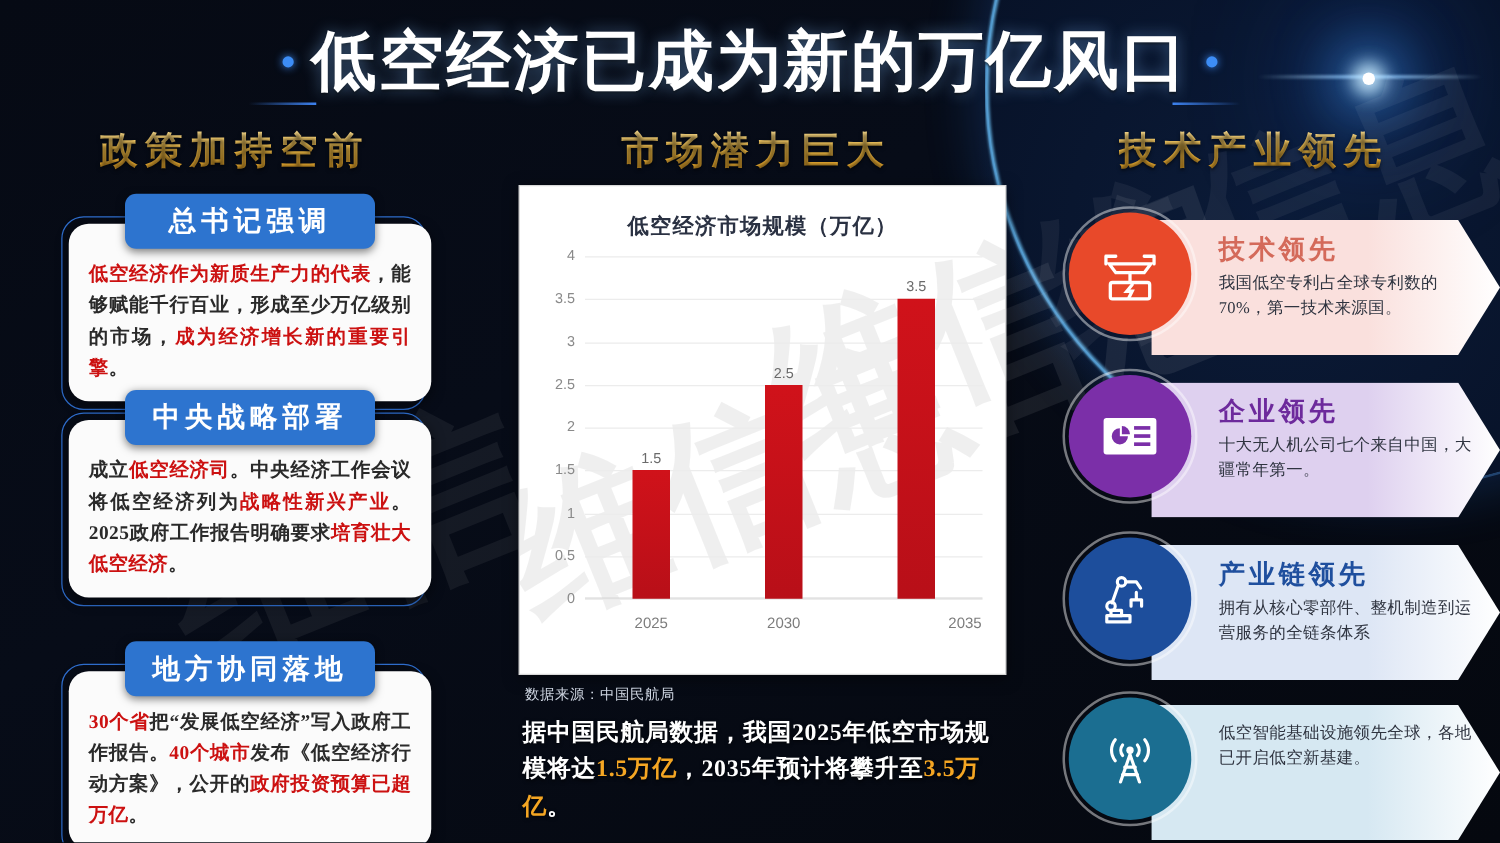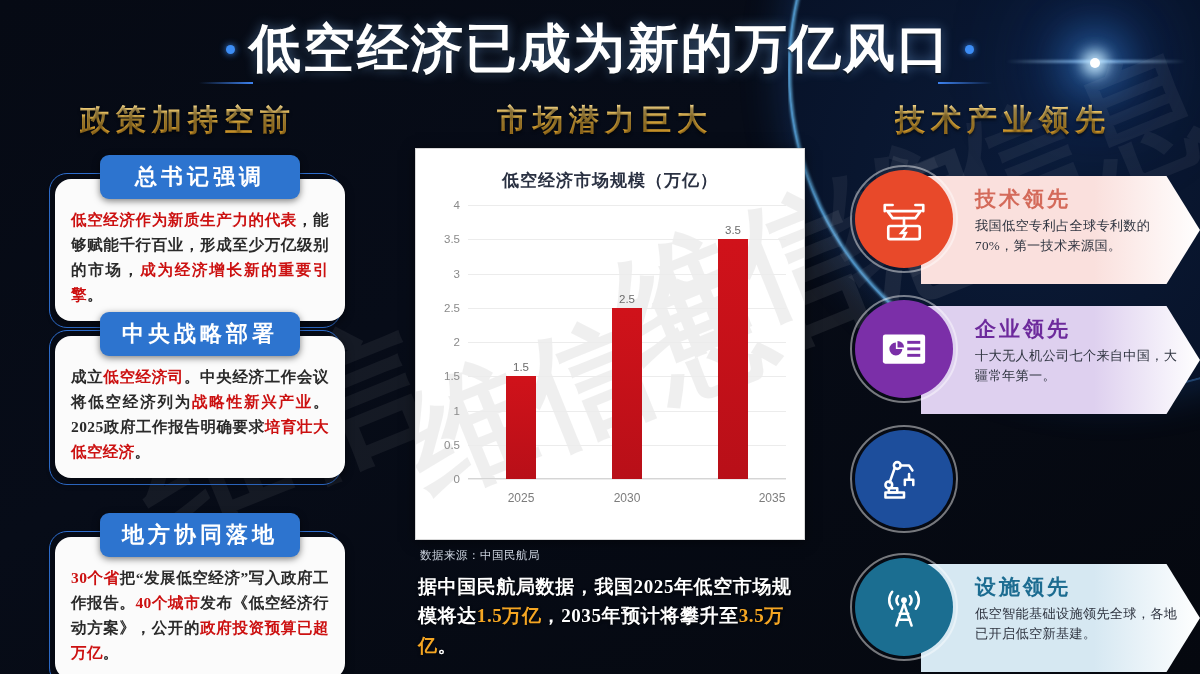--- a/index.html
+++ b/index.html
@@ -305,31 +305,34 @@
       <svg width="54" height="54" viewBox="0 0 64 64" fill="none" stroke="#fff" stroke-width="3" stroke-linecap="round" stroke-linejoin="round">
         <circle cx="24" cy="16" r="4"></circle>
         <path d="M28 16h10l4 6"></path>
         <path d="M21 19l-6 17"></path>
         <circle cx="14" cy="39" r="4"></circle>
         <path d="M38 26v7M33 33h10v6M33 33v6"></path>
         <path d="M10 48h22v6H10z"></path>
         <path d="M14 43h10v5H14z"></path>
       </svg>
     </div>
+    <div class="rbanner" style="background: linear-gradient(90deg, rgb(221, 230, 245) 0%, rgb(221, 230, 245) 62%, rgb(255, 255, 255) 100%);">
+      <div class="rtitle" style="color: rgb(31, 79, 158);">产业链领先</div>
+      <div class="rdesc">拥有从核心零部件、整机制造到运营服务的全链条体系</div>
+    </div>
   </div>
 
   <div class="ritem" id="ritem4">
     <div class="ricon" style="background: rgb(27, 110, 145);">
       <svg width="54" height="54" viewBox="0 0 64 64" fill="none" stroke="#fff" stroke-width="3" stroke-linecap="round">
         <path d="M18 14a16 16 0 0 0 0 20M46 14a16 16 0 0 1 0 20"></path>
         <path d="M25 19a8 8 0 0 0 0 10M39 19a8 8 0 0 1 0 10"></path>
         <circle cx="32" cy="24" r="3.5" fill="#fff" stroke="none"></circle>
         <path d="M32 28l-9 26M32 28l9 26"></path>
         <path d="M27 40h10M25 47h14"></path>
       </svg>
     </div>
     <div class="rbanner" style="background: linear-gradient(90deg, rgb(214, 232, 242) 0%, rgb(214, 232, 242) 62%, rgb(255, 255, 255) 100%);">
-      <div class="rtitle" style="color: rgb(28, 108, 145);">设施领先</div>
       <div class="rdesc">低空智能基础设施领先全球，各地已开启低空新基建。</div>
     </div>
   </div>
 
 </div>
 
 </body></html>

